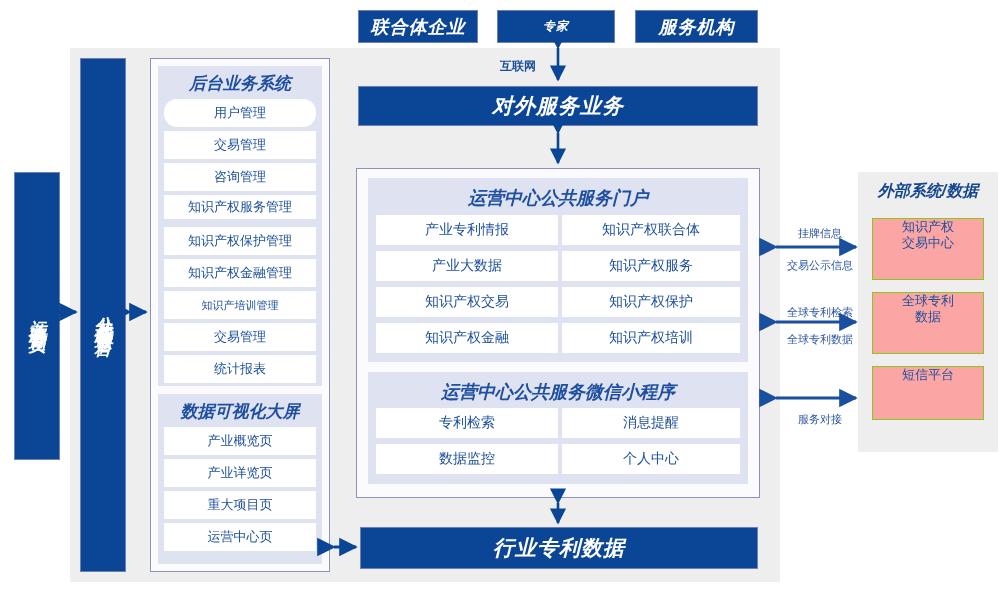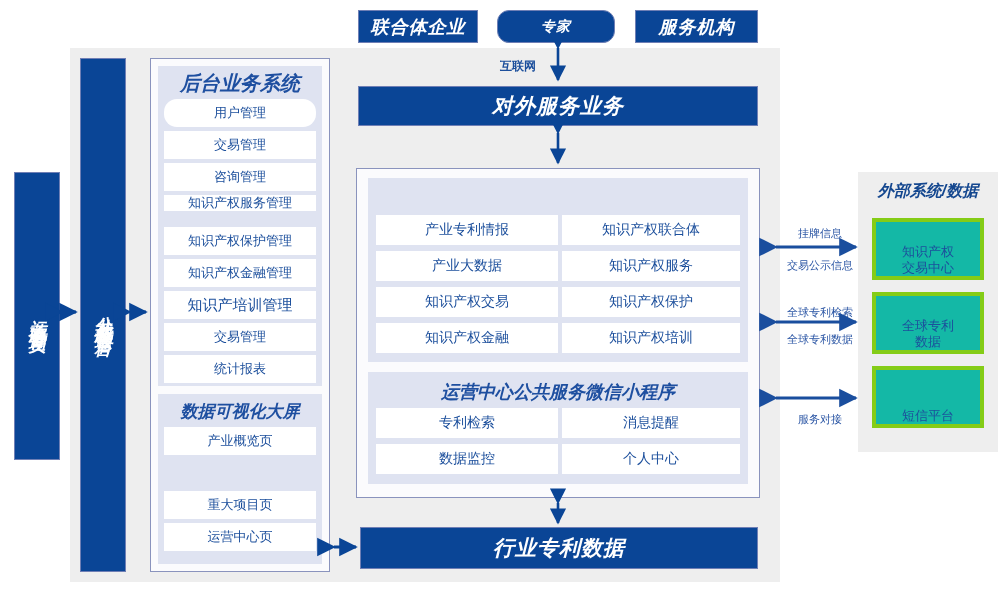--- a/index.html
+++ b/index.html
@@ -29,25 +29,25 @@
     box-sizing:border-box;
     letter-spacing:1px;
   }
   .gray-panel{
     position:absolute;
     background:#eeeeee;
     box-sizing:border-box;
   }
   .white-card{
     position:absolute;
-    background:#14b8a6;
-    border:4px solid #84cc16;
-    box-sizing:border-box;
-    display:flex;
-    align-items:flex-end;
+    background:#fca5a5;
+    border:1px solid #84cc16;
+    box-sizing:border-box;
+    display:flex;
+    align-items:flex-start;
     justify-content:center;
     color:#1c4f9c;
     text-align:center;
     line-height:1.25;
   }
   .lav-panel{
     position:absolute;
     background:#dfe3f1;
     box-sizing:border-box;
   }
@@ -95,64 +95,66 @@
     width:1000px;height:601px;
     pointer-events:none;
   }
 </style>
 </head>
 <body>
 
 <div id="stage">
 
   <div class="blue-box" style="left:358px;top:10px;width:120px;height:33px;font-size:18px;">联合体企业</div>
-  <div class="blue-box" style="left:497px;top:10px;width:118px;height:33px;font-size:14px;border-radius:12px;">专家</div>
+  <div class="blue-box" style="left:497px;top:10px;width:118px;height:33px;font-size:12px;">专家</div>
   <div class="blue-box" style="left:635px;top:10px;width:123px;height:33px;font-size:18px;">服务机构</div>
 
   <div class="gray-panel" style="left:70px;top:48px;width:710px;height:534px;"></div>
 
   <div class="gray-panel" style="left:858px;top:172px;width:140px;height:280px;"></div>
 
   <div class="blue-box" style="left:14px;top:172px;width:46px;height:288px;font-size:17px;">
     <span class="vert-text">运营中心管理员</span>
   </div>
 
   <div class="blue-box" style="left:80px;top:58px;width:46px;height:514px;font-size:17px;">
     <span class="vert-text">公共功能及管理后台</span>
   </div>
 
   <div class="outline-box" style="left:150px;top:58px;width:180px;height:514px;"></div>
 
   <div class="lav-panel" style="left:158px;top:66px;width:164px;height:320px;"></div>
-  <div class="lav-title" style="left:158px;top:70px;width:164px;height:26px;font-size:20px;font-family:Liberation Serif, serif;">后台业务系统</div>
+  <div class="lav-title" style="left:158px;top:70px;width:164px;height:26px;font-size:17px;font-family:Liberation Serif, serif;">后台业务系统</div>
 
   <div class="item-card" style="left:164px;top:99px;width:152px;height:28px;font-size:13px;border-radius:13px;">用户管理</div>
   <div class="item-card" style="left:164px;top:131px;width:152px;height:28px;font-size:13px;">交易管理</div>
   <div class="item-card" style="left:164px;top:163px;width:152px;height:28px;font-size:13px;">咨询管理</div>
-  <div class="item-card" style="left:164px;top:195px;width:152px;height:16px;font-size:13px;">知识产权服务管理</div>
+  <div class="item-card" style="left:164px;top:195px;width:152px;height:24px;font-size:13px;">知识产权服务管理</div>
   <div class="item-card" style="left:164px;top:227px;width:152px;height:28px;font-size:13px;">知识产权保护管理</div>
   <div class="item-card" style="left:164px;top:259px;width:152px;height:28px;font-size:13px;">知识产权金融管理</div>
-  <div class="item-card" style="left:164px;top:291px;width:152px;height:28px;font-size:15px;">知识产培训管理</div>
+  <div class="item-card" style="left:164px;top:291px;width:152px;height:28px;font-size:11px;">知识产培训管理</div>
   <div class="item-card" style="left:164px;top:323px;width:152px;height:28px;font-size:13px;">交易管理</div>
   <div class="item-card" style="left:164px;top:355px;width:152px;height:28px;font-size:13px;">统计报表</div>
 
   <div class="lav-panel" style="left:158px;top:394px;width:164px;height:170px;"></div>
   <div class="lav-title" style="left:158px;top:398px;width:164px;height:26px;font-size:17px;text-align:center;">数据可视化大屏</div>
 
   <div class="item-card" style="left:164px;top:427px;width:152px;height:28px;font-size:13px;">产业概览页</div>
+  <div class="item-card" style="left:164px;top:459px;width:152px;height:28px;font-size:13px;">产业详览页</div>
   <div class="item-card" style="left:164px;top:491px;width:152px;height:28px;font-size:13px;">重大项目页</div>
   <div class="item-card" style="left:164px;top:523px;width:152px;height:28px;font-size:13px;">运营中心页</div>
 
   <div class="blue-box" style="left:358px;top:86px;width:400px;height:40px;font-size:21px;">对外服务业务</div>
 
   <div class="edge-label" style="left:488px;top:58px;width:60px;font-size:12px;font-weight:bold;color:#1c4f9c;">互联网</div>
 
   <div class="outline-box" style="left:356px;top:168px;width:404px;height:330px;"></div>
 
   <div class="lav-panel" style="left:368px;top:178px;width:380px;height:184px;"></div>
+  <div class="lav-title" style="left:368px;top:184px;width:380px;height:28px;font-size:18px;">运营中心公共服务门户</div>
 
   <div class="item-card" style="left:376px;top:215px;width:182px;height:30px;font-size:14px;">产业专利情报</div>
   <div class="item-card" style="left:562px;top:215px;width:178px;height:30px;font-size:14px;">知识产权联合体</div>
   <div class="item-card" style="left:376px;top:251px;width:182px;height:30px;font-size:14px;">产业大数据</div>
   <div class="item-card" style="left:562px;top:251px;width:178px;height:30px;font-size:14px;">知识产权服务</div>
   <div class="item-card" style="left:376px;top:287px;width:182px;height:30px;font-size:14px;">知识产权交易</div>
   <div class="item-card" style="left:562px;top:287px;width:178px;height:30px;font-size:14px;">知识产权保护</div>
   <div class="item-card" style="left:376px;top:323px;width:182px;height:30px;font-size:14px;">知识产权金融</div>
   <div class="item-card" style="left:562px;top:323px;width:178px;height:30px;font-size:14px;">知识产权培训</div>
 
@@ -175,21 +177,21 @@
     </span>
   </div>
 
   <div class="white-card" style="left:872px;top:292px;width:112px;height:62px;font-size:13px;">
     <span>
       <span>全球专利</span><br>
       <span>数据</span>
     </span>
   </div>
 
-  <div class="white-card" style="left:872px;top:366px;width:112px;height:62px;font-size:13px;">
+  <div class="white-card" style="left:872px;top:366px;width:112px;height:54px;font-size:13px;">
     <span>短信平台</span>
   </div>
 
   <div class="edge-label" style="left:784px;top:226px;width:72px;">挂牌信息</div>
   <div class="edge-label" style="left:776px;top:258px;width:88px;">交易公示信息</div>
 
   <div class="edge-label" style="left:776px;top:305px;width:88px;">全球专利检索</div>
   <div class="edge-label" style="left:776px;top:332px;width:88px;">全球专利数据</div>
 
   <div class="edge-label" style="left:782px;top:412px;width:76px;">服务对接</div>

